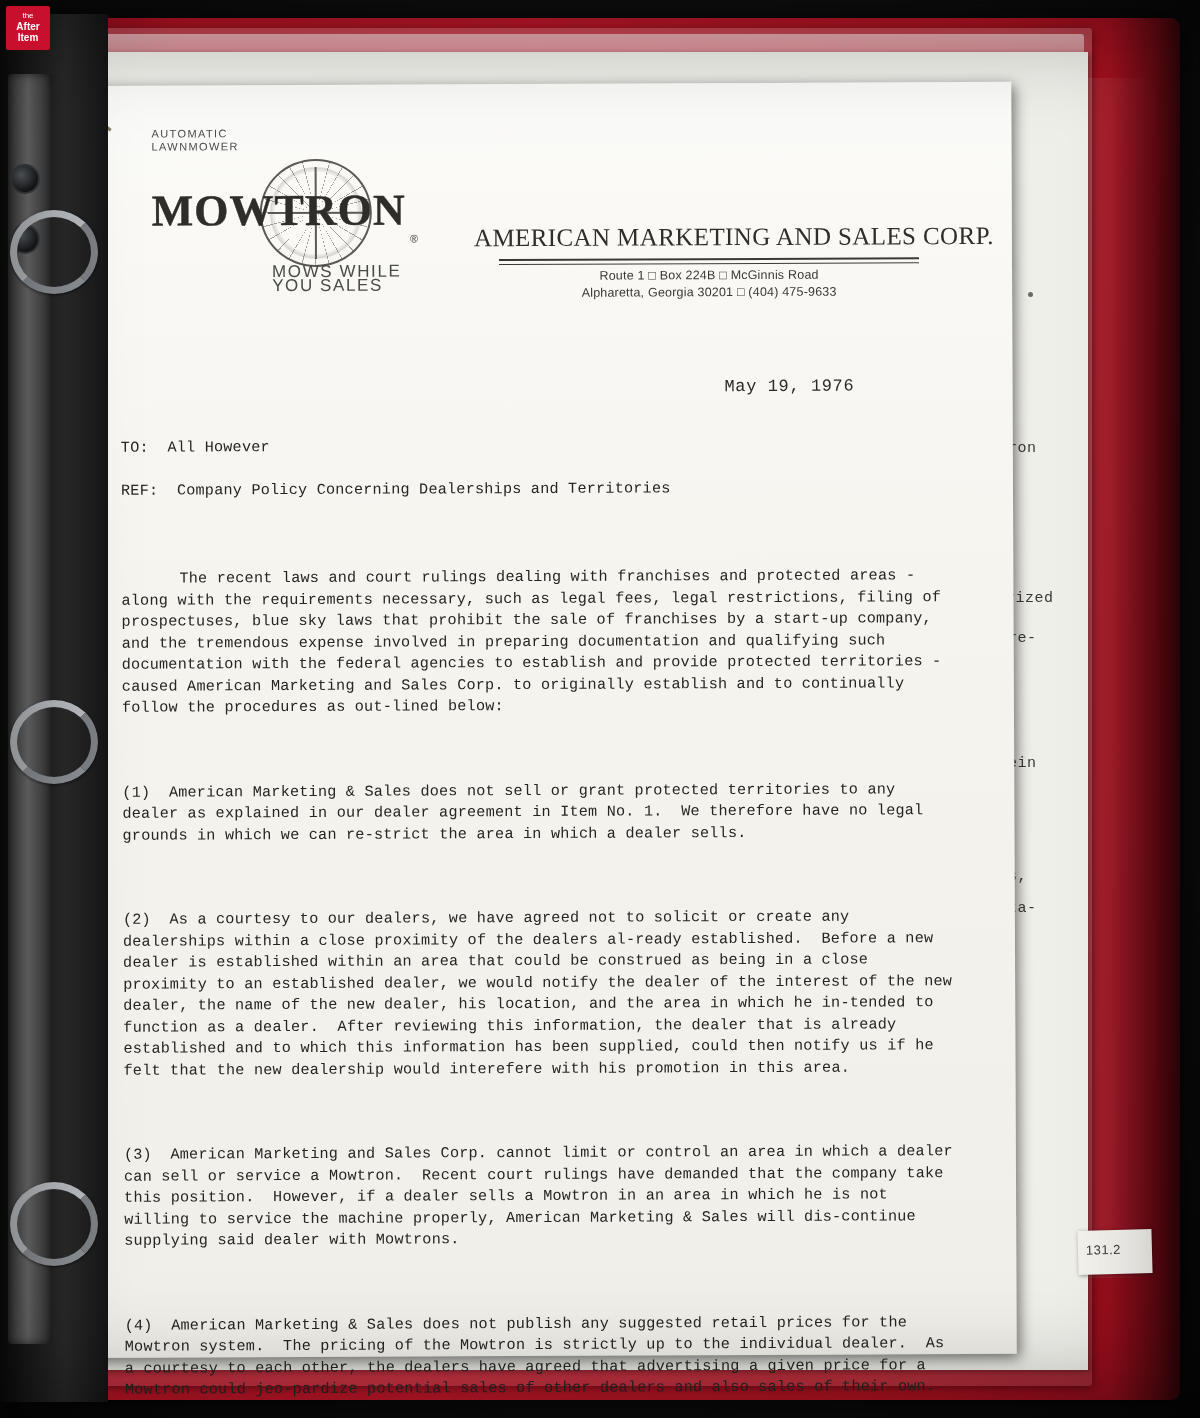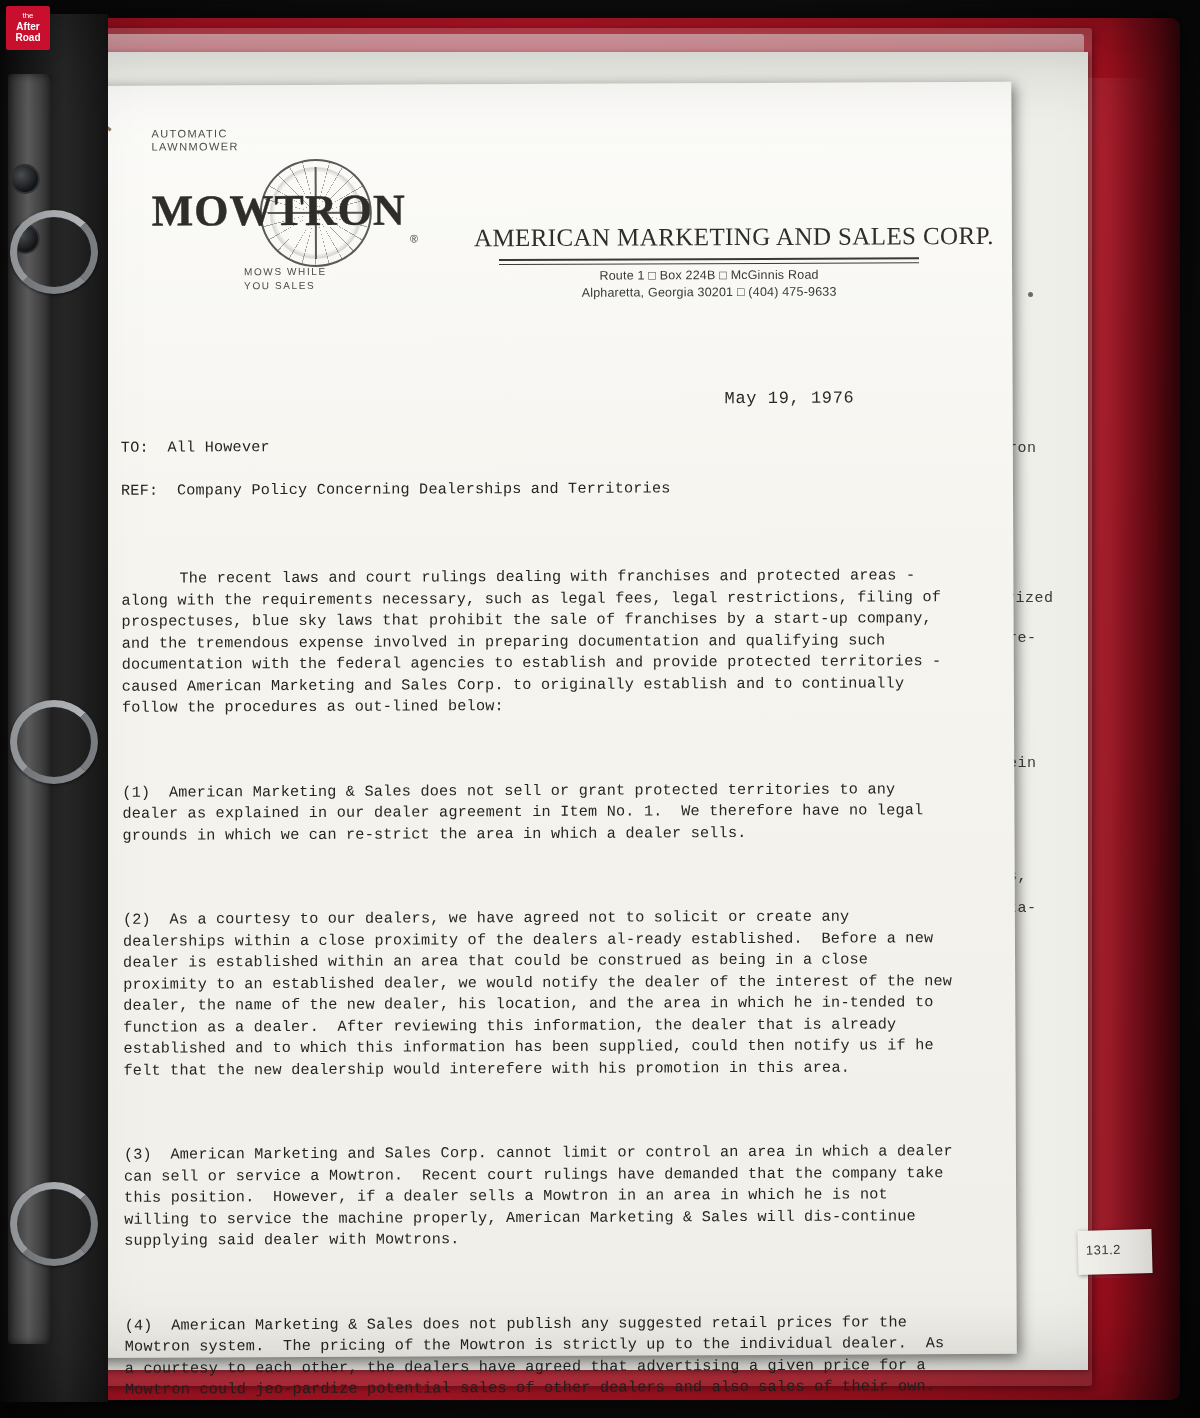--- a/index.html
+++ b/index.html
@@ -243,23 +243,23 @@
     -webkit-text-stroke: 0.4px #2e2d2a;
   }
   .lh-reg {
     position: absolute;
     left: 258px; top: 74px;
     font-size: 11px;
     color: #3a3936;
   }
   .lh-tag {
     margin-top: 2px;
-    margin-left: 92px;
+    margin-left: 120px;
     font-family: "Liberation Sans", sans-serif;
-    font-size: 10px;
+    font-size: 17px;
     letter-spacing: 1.6px;
     color: #4a4a48;
     line-height: 14px;
   }
 
   .lh-right {
     position: absolute;
     left: 440px; top: 140px;
     width: 470px;
     text-align: center;
@@ -281,21 +281,21 @@
   .lh-addr {
     font-family: "Liberation Sans", sans-serif;
     font-size: 12.5px;
     color: #393834;
     line-height: 17px;
     letter-spacing: 0.2px;
   }
 
   .date {
     position: absolute;
-    left: 690px; top: 306px;
+    left: 690px; top: 294px;
     font-family: "Liberation Mono", monospace;
     font-size: 17px;
     color: #2b2a27;
     letter-spacing: 0.6px;
   }
 
   .typed {
     font-family: "Liberation Mono", monospace;
     color: #262523;
     font-size: 15.2px;
@@ -441,17 +441,17 @@
     <div class="ring r3"></div>
   </div>
 
   <div class="tab">
     <span>131.2</span>
   </div>
 
   <div class="watermark">
     <span class="wm-the">the</span>
     <span>After</span><br>
-    <span>Road</span>
+    <span>Item</span>
   </div>
 
   <div class="vignette"></div>
 </div>
 
 </body></html>

